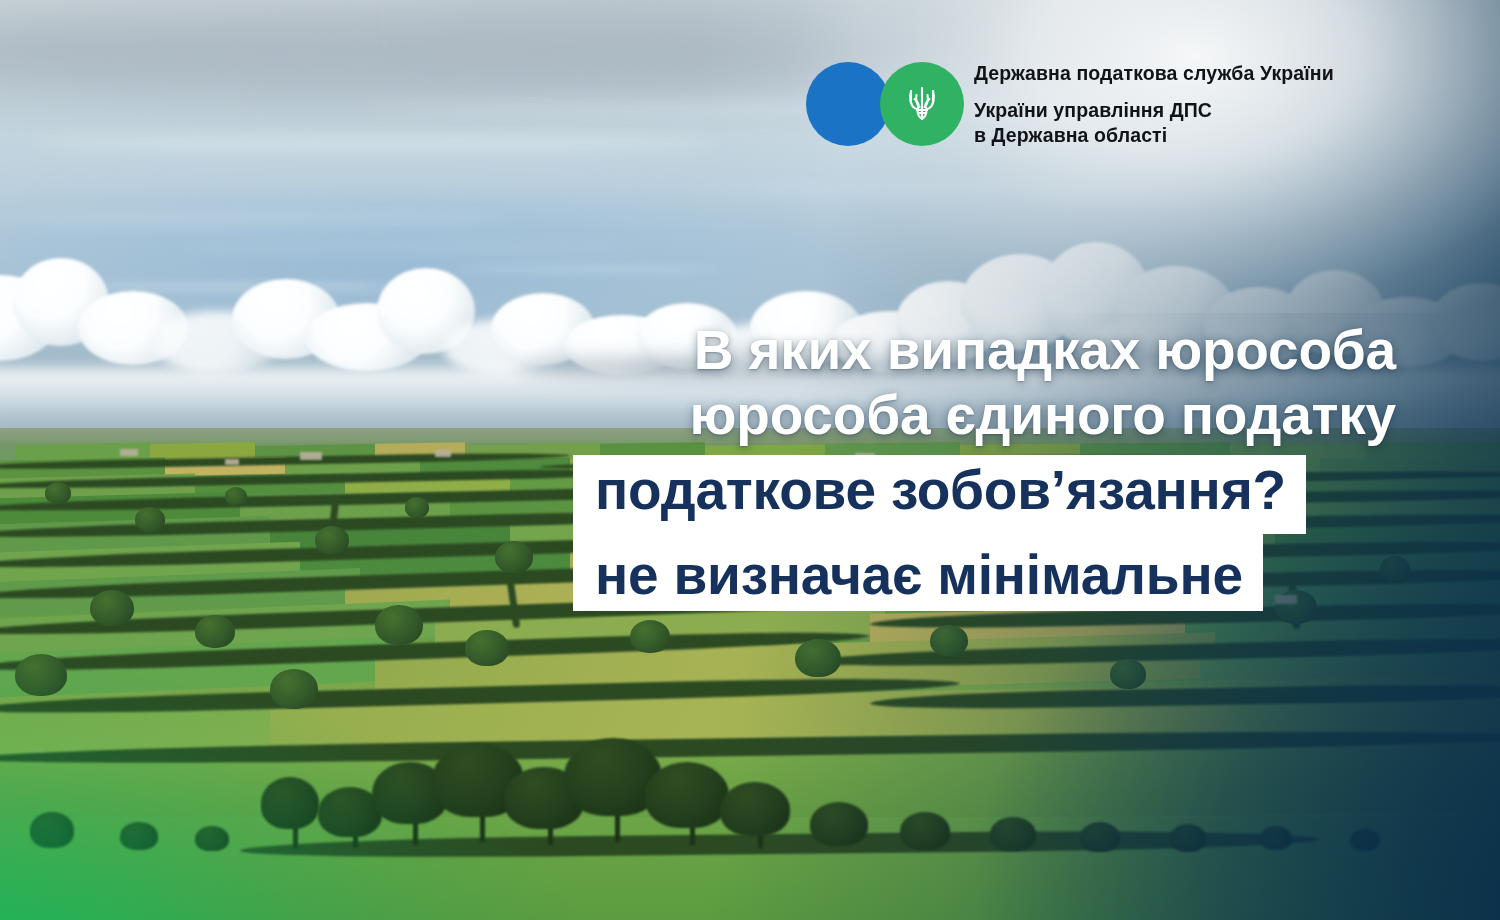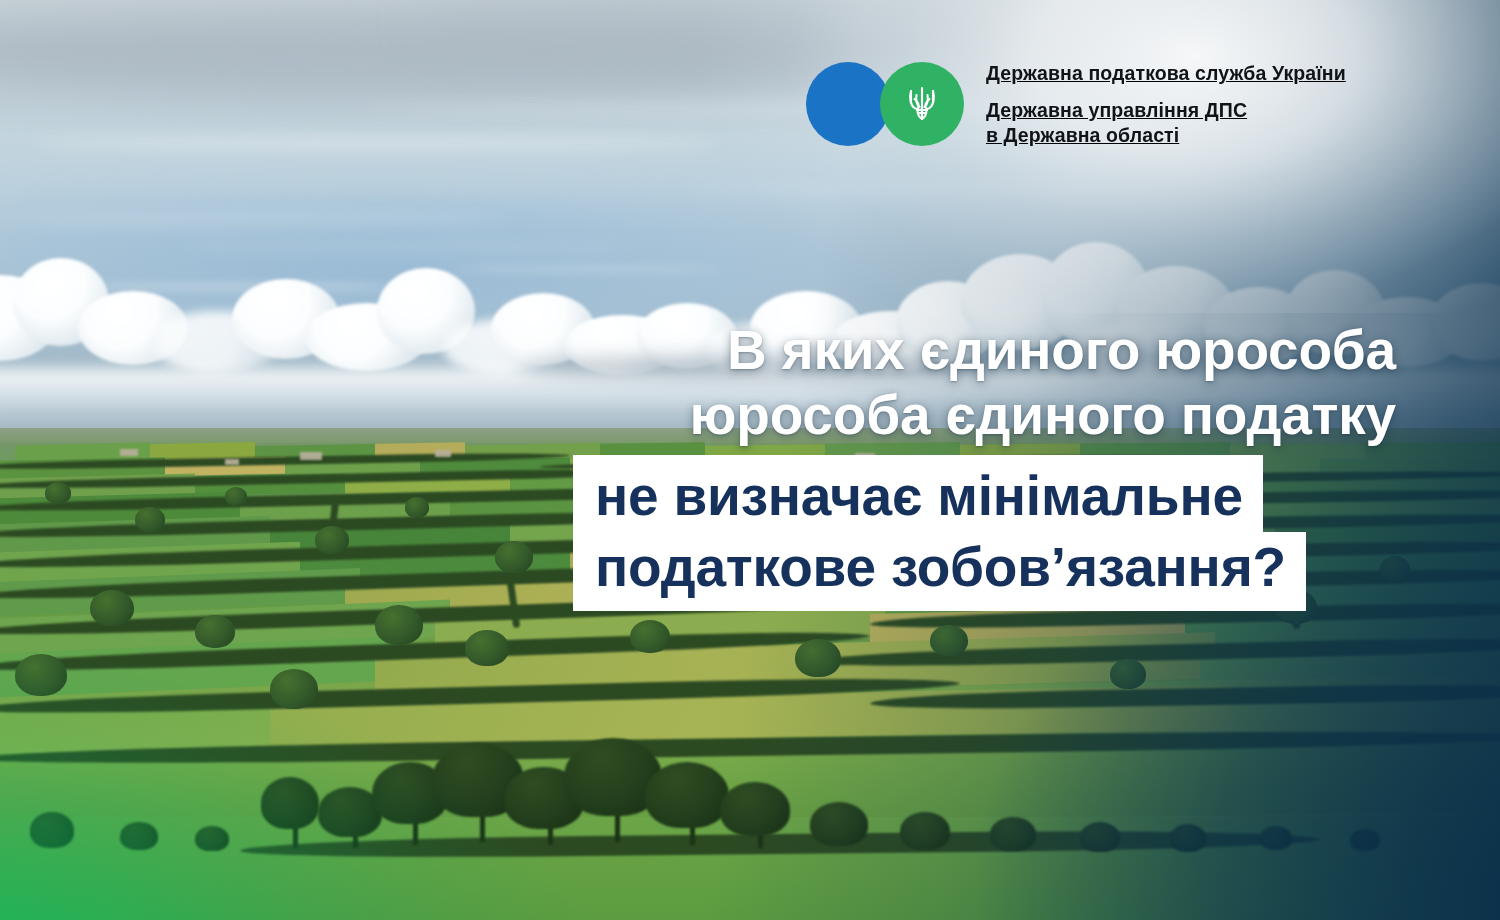--- a/index.html
+++ b/index.html
@@ -163,23 +163,22 @@
       rgba(210,222,232,0) 92%);
   }
   .vignette-top {
     position:absolute; left:0; top:0; width:100%; height:26%;
     background:linear-gradient(to bottom, rgba(255,255,255,.18), rgba(255,255,255,0));
   }
 
   
   .brand {
     position:absolute; left:806px; top:62px;
-    display:flex; align-items:center; gap:16px;
+    display:flex; align-items:center; gap:4px;
     z-index:7;
-    text-decoration:underline;
   }
   .brand-marks { position:relative; width:150px; height:86px; flex:0 0 auto; }
   .circle { position:absolute; top:0; border-radius:50%; }
   .circle.blue  { left:0;   width:84px; height:84px; background:#1a73c4; }
   .circle.green { left:74px; width:84px; height:84px; background:#2fb264; }
   .trident { position:absolute; left:100px; top:22px; width:32px; height:42px; }
 
   .brand-text { margin-left:14px; color:#0c0f12; }
   .brand-line1 {
     font-size:19.5px; font-weight:bold; letter-spacing:.1px;
@@ -489,29 +488,29 @@
           <path d="M21 22 C 19 33 22 43 27 46"></path>
           <path d="M43 22 C 45 33 42 43 37 46"></path>
           <path d="M22 52 L 42 52"></path>
           <path d="M25 58 L 39 58"></path>
         </g>
       </svg>
     </div>
     <div class="brand-text">
       <div class="brand-line1">Державна податкова служба України</div>
       <div class="brand-line2">
-        <span>Державна управління ДПС</span><br>
+        <span>України управління ДПС</span><br>
         <span>в Державна області</span>
       </div>
     </div>
   </div>
 
   <div class="headline">
-    <span class="hl-light">В яких єдиного юрособа</span>
+    <span class="hl-light">В яких випадках юрособа</span>
     <span class="hl-light">юрособа єдиного податку</span>
   </div>
 
   <div class="hl-boxes">
+    <span class="hl-box r2">податкове зобов’язання?</span>
     <span class="hl-box r1">не визначає мінімальне</span>
-    <span class="hl-box r2">податкове зобов’язання?</span>
   </div>
 
 </div>
 
 </body></html>

